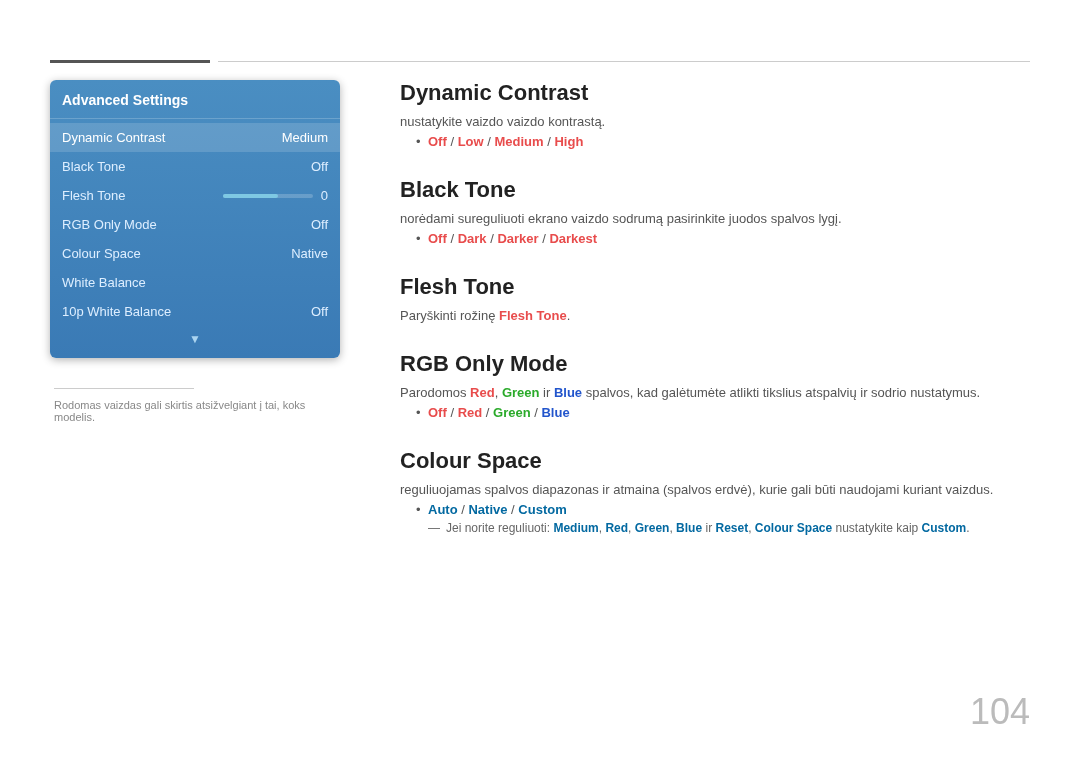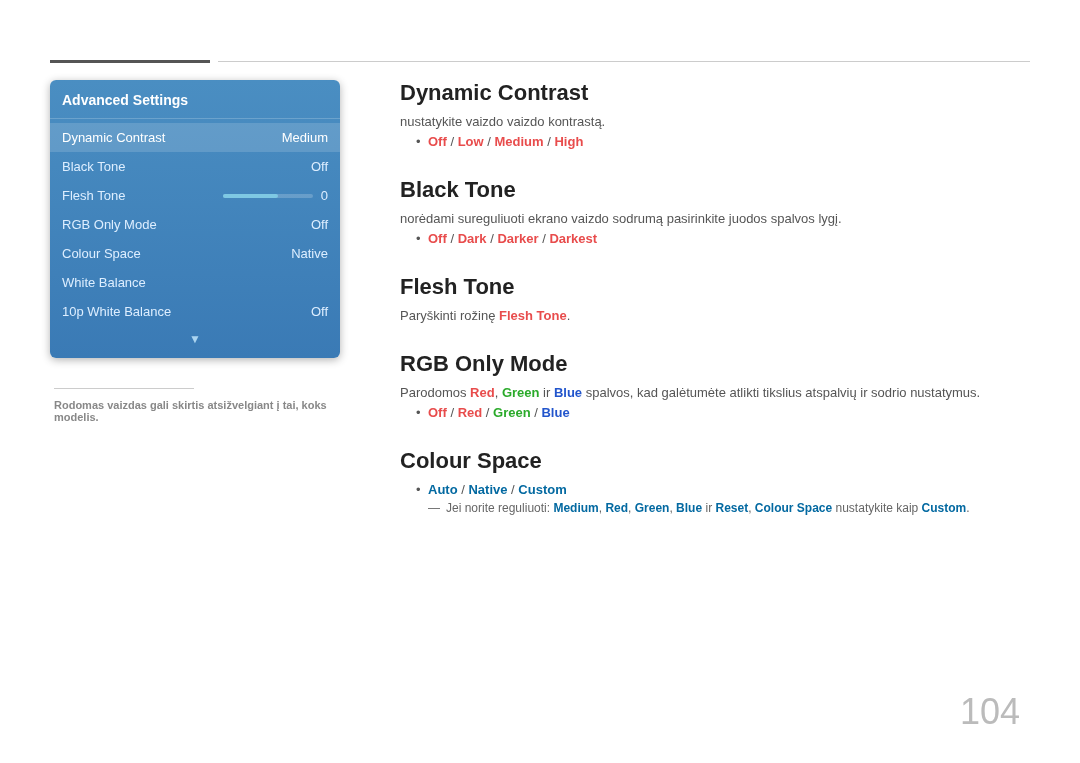--- a/index.html
+++ b/index.html
@@ -130,21 +130,20 @@
     .menu-arrow {
       text-align: center;
       padding: 6px 0 4px 0;
       color: #aad4f0;
       font-size: 12px;
     }
 
     .left-note {
       margin-top: 30px;
       padding: 0 4px;
-      font-weight: bold;
     }
 
     .left-note-line {
       width: 140px;
       height: 1px;
       background: #ccc;
       margin-bottom: 10px;
     }
 
     .left-note-text {
@@ -213,21 +212,21 @@
     }
 
     .sub-note-dash {
       margin-right: 6px;
       color: #666;
     }
 
     .page-number {
       position: absolute;
       bottom: 30px;
-      right: 60px;
+      right: 50px;
       font-size: 36px;
       color: #bbb;
       font-weight: 300;
     }
   </style>
 </head>
 <body>
 
 <div class="top-bar">
   <div class="top-bar-dark"></div>
@@ -322,20 +321,21 @@
     </div>
     <ul class="section-options">
       <li>
         <span class="opt-red">Off</span><span class="opt-normal"> / </span><span class="opt-red">Red</span><span class="opt-normal"> / </span><span class="opt-green">Green</span><span class="opt-normal"> / </span><span class="opt-blue">Blue</span>
       </li>
     </ul>
   </div>
 
   <div class="section">
     <div class="section-title">Colour Space</div>
+    <div class="section-desc">reguliuojamas spalvos diapazonas ir atmaina (spalvos erdvė), kurie gali būti naudojami kuriant vaizdus.</div>
     <ul class="section-options">
       <li>
         <span class="opt-orange">Auto</span><span class="opt-normal"> / </span><span class="opt-orange">Native</span><span class="opt-normal"> / </span><span class="opt-orange">Custom</span>
       </li>
     </ul>
     <div class="sub-note">
       <span class="sub-note-dash">—</span>
       <span>
         Jei norite reguliuoti: <span class="opt-orange">Medium</span>, <span class="opt-orange">Red</span>, <span class="opt-orange">Green</span>, <span class="opt-orange">Blue</span> ir <span class="opt-orange">Reset</span>, <span class="opt-orange">Colour Space</span> nustatykite kaip <span class="opt-orange">Custom</span>.
       </span>

